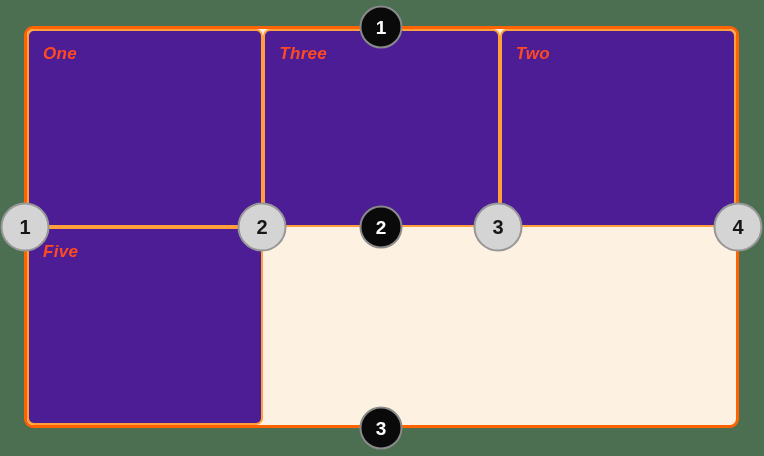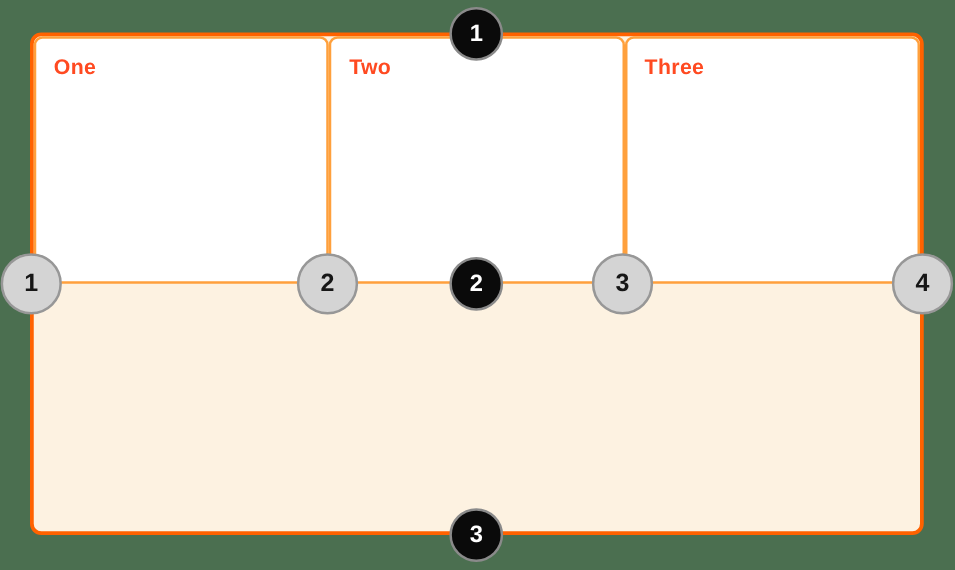--- a/index.html
+++ b/index.html
@@ -30,26 +30,27 @@
     border-radius: 9px;
     display: grid;
     grid-template-columns: repeat(3, 1fr);
     grid-template-rows: 1fr 1fr;
     gap: 0;
   }
   .grid-cell {
     box-sizing: border-box;
     border: 2px solid #ffa03c;
     border-radius: 7px;
-    background: #ffffff;
+    background: #4c1d95;
     padding: 13px 14px;
     color: #ff4a21;
     font-size: 17px;
     font-weight: bold;
     letter-spacing: 0.3px;
+    font-style: italic;
   }
   .badge {
     position: absolute;
     border-radius: 50%;
     box-sizing: border-box;
     display: flex;
     align-items: center;
     justify-content: center;
     font-weight: bold;
     transform: translate(-50%, -50%);
@@ -80,22 +81,23 @@
   .badge-col-3 { left: 498px; top: 227px; }
   .badge-col-4 { left: 738px; top: 227px; }
 </style>
 </head>
 <body>
 
 <div class="stage">
 
   <div class="grid-container">
     <div class="grid-cell">One</div>
+    <div class="grid-cell">Three</div>
     <div class="grid-cell">Two</div>
-    <div class="grid-cell">Three</div>
+    <div class="grid-cell">Five</div>
 
   </div>
 
   <div class="badge badge-row badge-row-1">1</div>
   <div class="badge badge-row badge-row-2">2</div>
   <div class="badge badge-row badge-row-3">3</div>
 
   <div class="badge badge-col badge-col-1">1</div>
   <div class="badge badge-col badge-col-2">2</div>
   <div class="badge badge-col badge-col-3">3</div>

